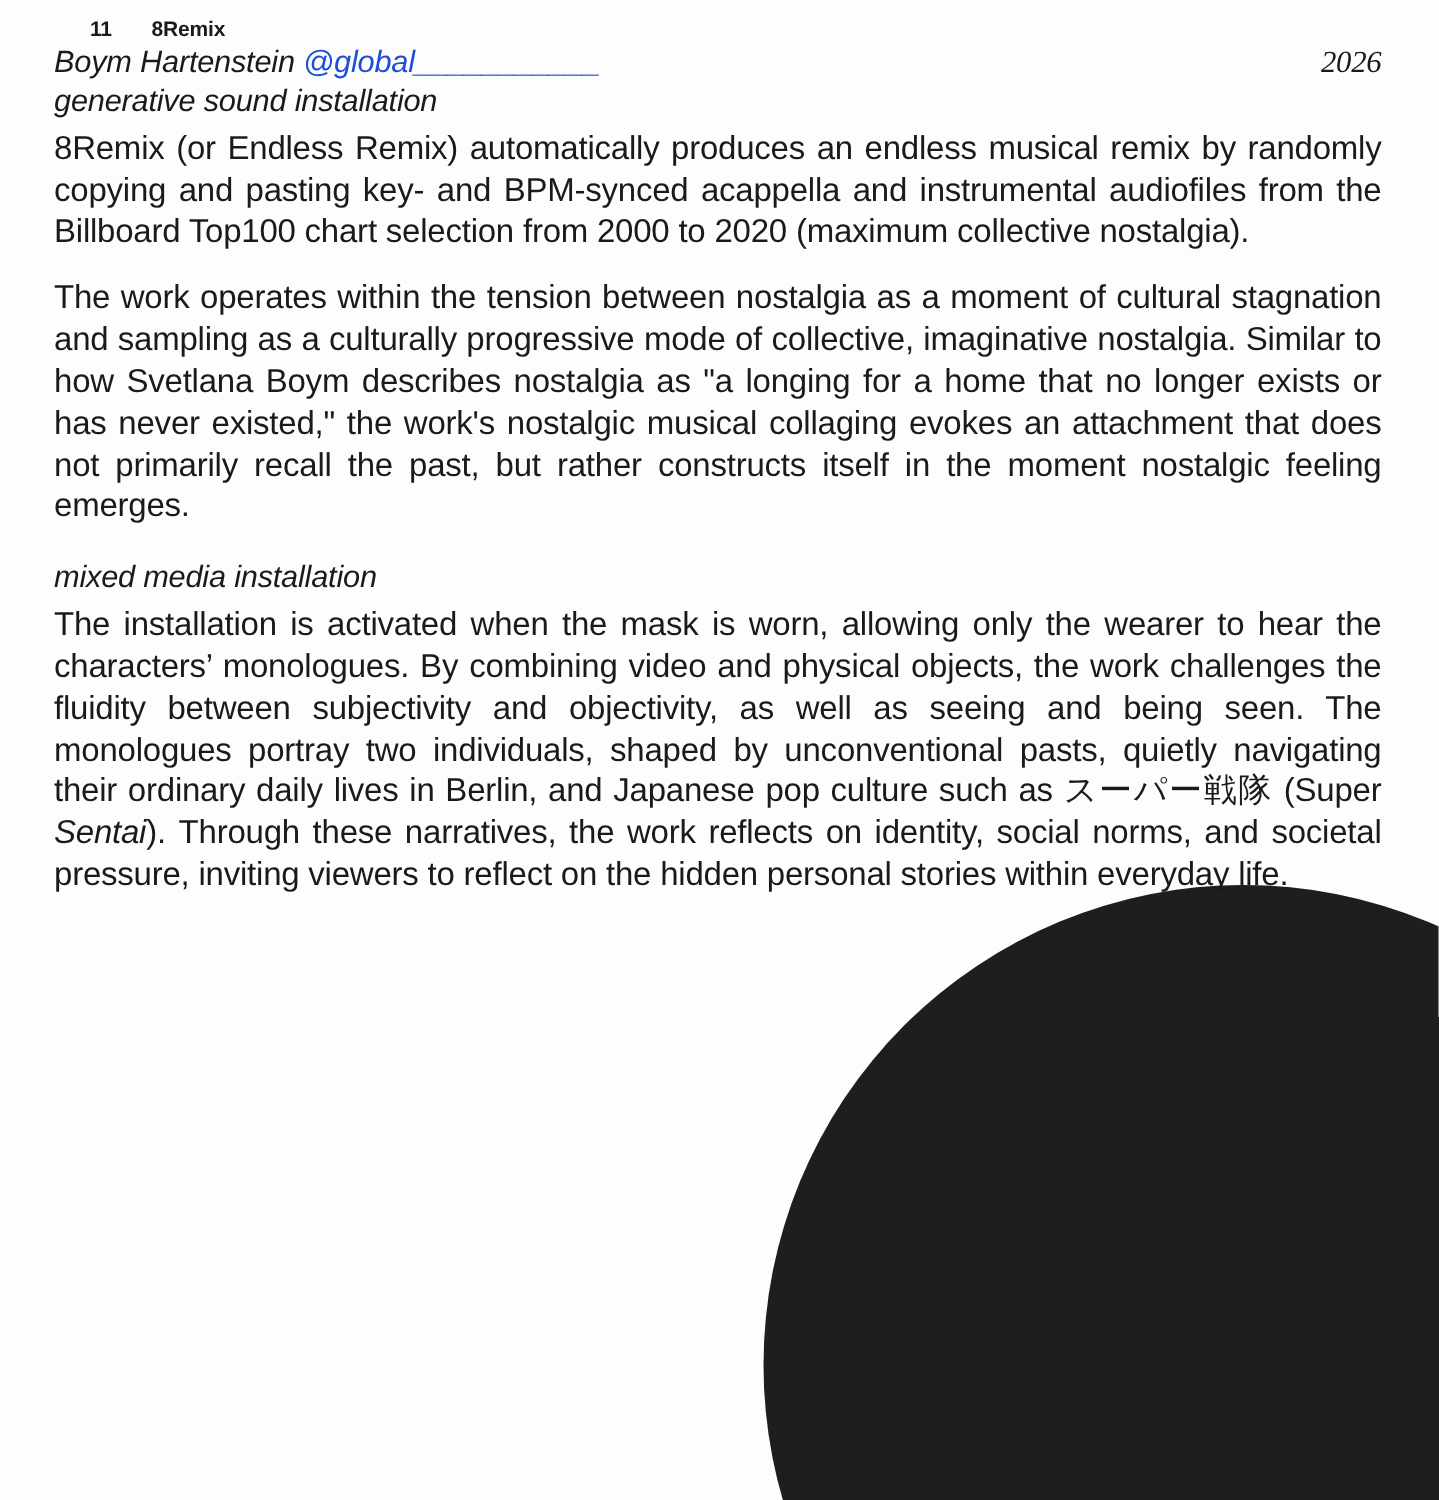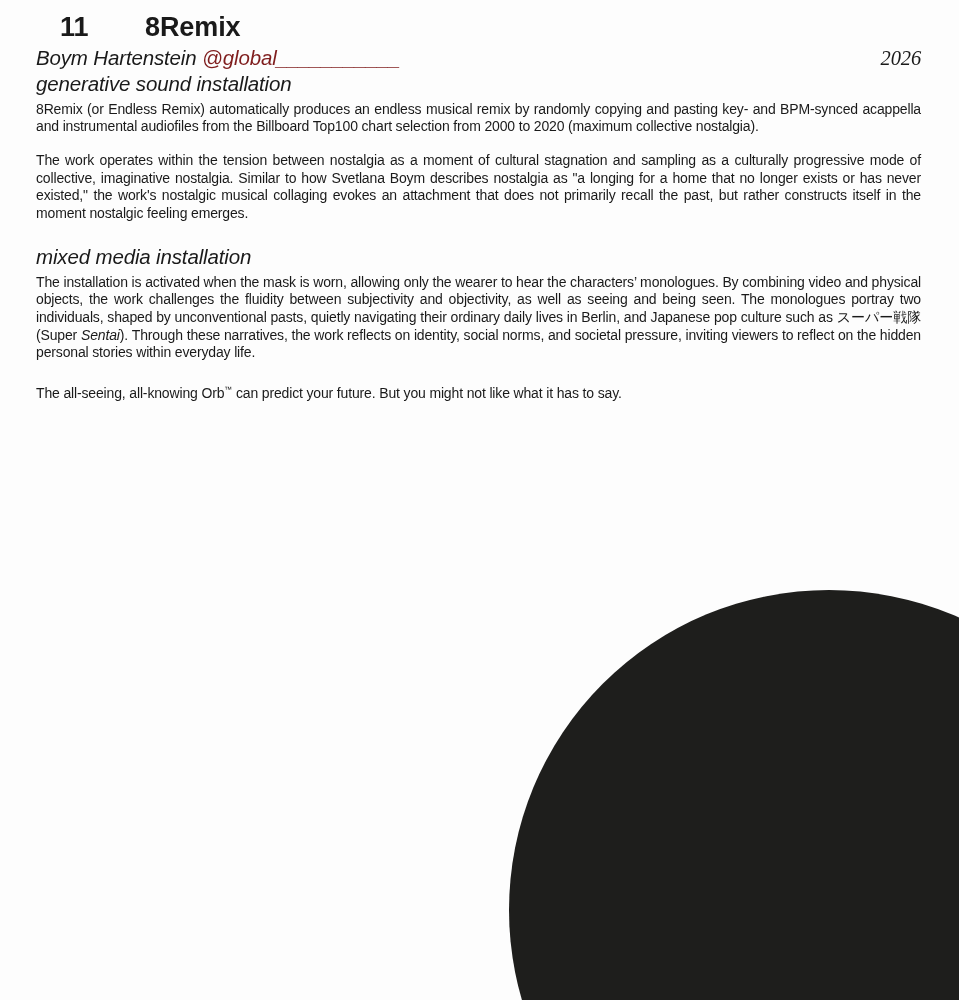--- a/index.html
+++ b/index.html
@@ -45,25 +45,24 @@
 
   .entry { margin-bottom: 0; }
   .entry.e11 { margin-bottom: 22px; }
   .entry.e12 { margin-bottom: 23px; }
 
   
   .entry-head {
     display: flex;
     align-items: flex-end;
     font-weight: bold;
-    font-size: 27px;
+    font-size: 14px;
     letter-spacing: -0.1px;
     line-height: 1.22;
     padding-left: 24px;
-    gap: 44px;
   }
   .entry-num {
     min-width: 41px;
     flex: 0 0 auto;
   }
   .entry-title { flex: 0 1 auto; }
   .tm {
     font-size: 0.56em;
     vertical-align: super;
     line-height: 0;
@@ -77,29 +76,29 @@
     line-height: 1.26;
     letter-spacing: -0.15px;
     margin-top: 1px;
   }
   .meta-row-1 {
     display: flex;
     justify-content: space-between;
     align-items: baseline;
   }
   .artist { white-space: nowrap; }
-  .handle { color: #7f1d1d; }
+  .handle { color: #1d4ed8; }
   .spec { white-space: nowrap; text-align: right; font-family: Liberation Serif, serif; }
   .meta-row-2 {
     margin-top: -1px;
   }
 
   
   .entry-body {
-    font-size: 14px;
+    font-size: 22px;
     line-height: 1.265;
     text-align: justify;
     letter-spacing: -0.15px;
     hyphens: auto;
     margin-top: 4px;
   }
   .entry-body p + p { margin-top: 16px; }
   .entry-body em { font-style: italic; }
 
   .e13 .entry-body { margin-top: 11px; }
@@ -135,19 +134,16 @@
     <div class="entry e12">
       <div class="entry-meta">
         <div class="meta-row-2">mixed media installation</div>
       </div>
       <div class="entry-body">
         <p><span>The installation is activated when the mask is worn, allowing only the wearer to hear the characters’ monologues. By combining video and physical objects, the work challenges the fluidity between subjectivity and objectivity, as well as seeing and being seen. The monologues portray two individuals, shaped by unconventional pasts, quietly navigating their ordinary daily lives in Berlin, and Japanese pop culture such as スーパー戦隊 (Super </span><em>Sentai</em><span>). Through these narratives, the work reflects on identity, social norms, and societal pressure, inviting viewers to reflect on the hidden personal stories within everyday life.</span></p>
       </div>
     </div>
 
     <div class="entry e13">
-      <div class="entry-body">
-        <p><span>The all-seeing, all-knowing Orb</span><span class="tm">™</span><span> can predict your future. But you might not like what it has to say.</span></p>
-      </div>
     </div>
 
   </div>
 </div>
 
 </body></html>

